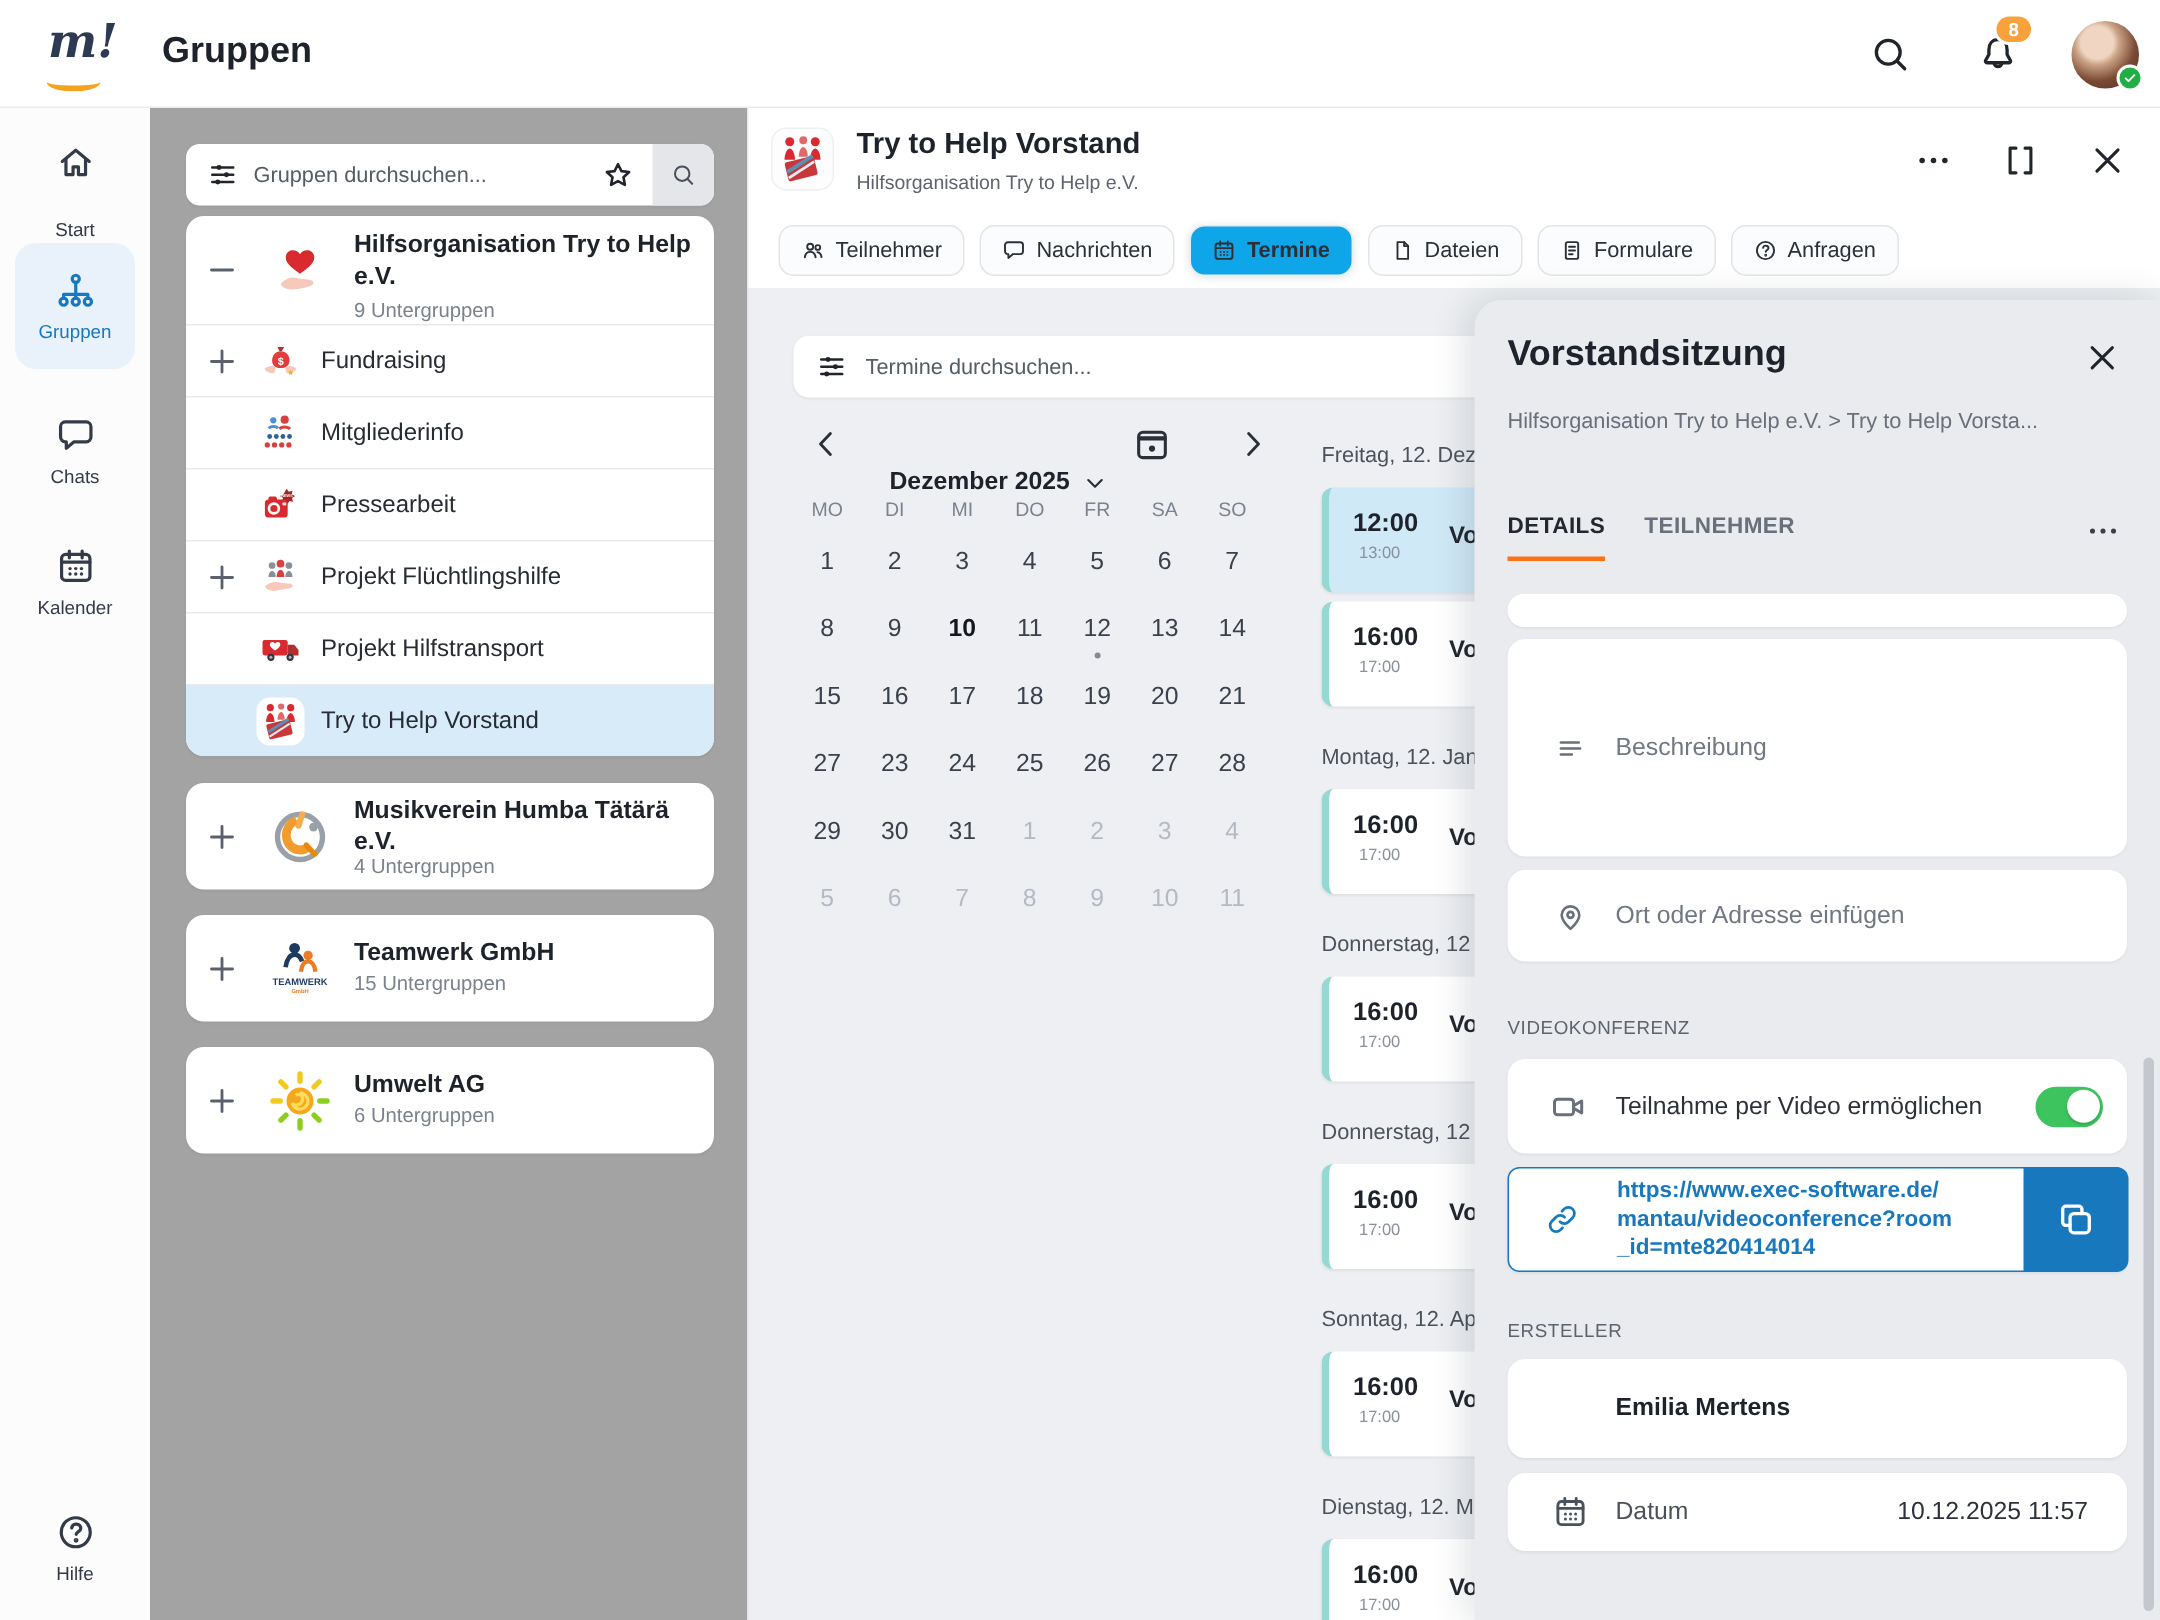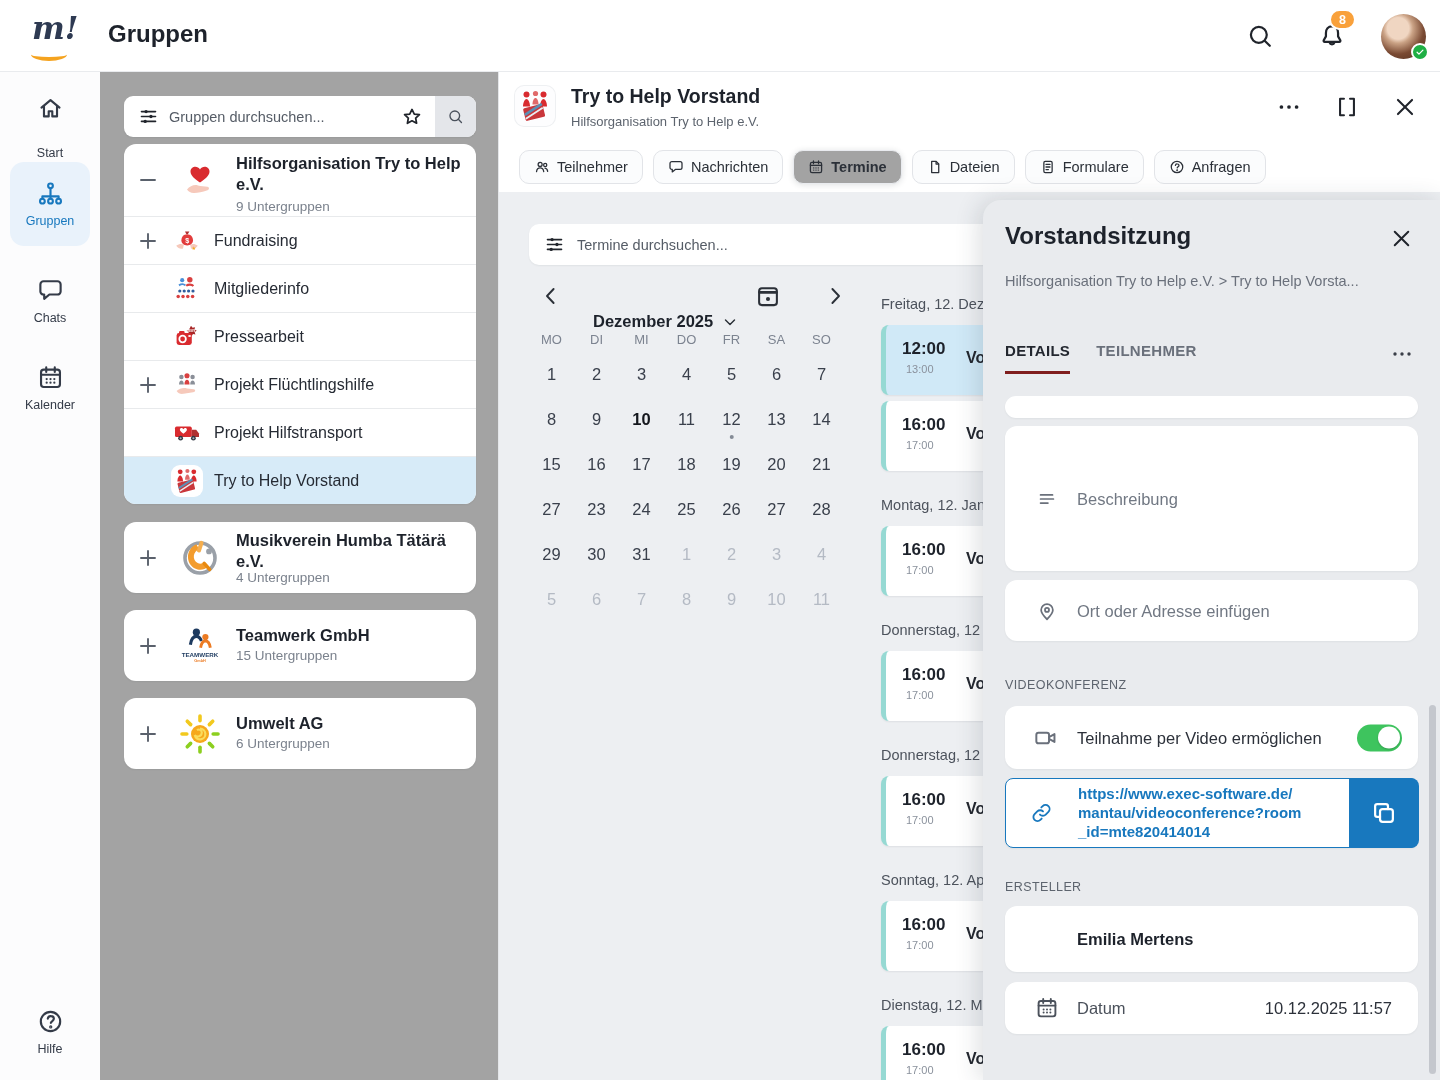--- a/index.html
+++ b/index.html
@@ -61,21 +61,21 @@
   .main { position:absolute; left:498px; top:72px; right:0; bottom:0; background:#edeff2; border-left:1px solid #e4e6e9; z-index:10; }
   .main-header { position:absolute; left:0; top:0; right:0; height:120px; background:#fff; }
   .mh-icon { position:absolute; left:16px; top:14px; width:40px; height:40px; border-radius:9px; overflow:hidden; background:#fdfdfe; box-shadow:0 0 0 1px #eef0f2; }
   .mh-title { position:absolute; left:72px; top:13px; font-size:19.5px; font-weight:700; color:#1d222b; }
   .mh-sub { position:absolute; left:72px; top:42px; font-size:13px; color:#5d646e; }
   .mh-actions { position:absolute; right:22px; top:22px; display:flex; gap:32px; }
   .mh-actions .ic { width:26px; height:26px; color:#20242b; cursor:pointer; }
   .tabs { position:absolute; left:20px; top:78px; display:flex; gap:10px; }
   .tab { height:34px; display:flex; align-items:center; gap:7px; padding:0 14px; border:1px solid #e2e4e8; border-radius:10px; background:#fbfcfd; font-size:14.5px; color:#2b3038; cursor:pointer; white-space:nowrap; }
   .tab .ic { width:16px; height:16px; color:#2b3038; }
-  .tab.active { background:#a3a3a3; font-weight:700; border-color:#e9ebef; box-shadow:0 1px 6px rgba(30,40,50,.14); }
+  .tab.active { background:#0ea5e9; font-weight:700; border-color:#e9ebef; box-shadow:0 1px 6px rgba(30,40,50,.14); }
 
   .m-search { position:absolute; left:30px; top:152px; width:616px; height:41px; background:#fff; border-radius:10px; box-shadow:0 1px 2px rgba(25,30,40,.06); display:flex; align-items:center; }
   .m-search .ic-sliders { width:21px; height:21px; margin-left:15px; color:#20242b; }
   .m-search input { flex:1; border:0; outline:0; font-size:14.5px; padding:0 12px; color:#3c4350; font-family:inherit; background:transparent; }
   .m-search input::placeholder { color:#555c66; }
 
   
   .cal { position:absolute; left:30px; top:208px; width:332px; }
   .cal-head { position:relative; height:34px; }
   .cal-nav { position:absolute; top:4px; width:24px; height:24px; color:#2b3038; cursor:pointer; }
@@ -101,21 +101,21 @@
   .ev-end { position:absolute; left:20px; top:38px; font-size:11px; color:#8a919c; }
   .ev-title { position:absolute; left:80px; top:24px; font-size:16px; font-weight:600; color:#23272f; white-space:nowrap; }
 
   
   .panel { position:absolute; left:983px; top:200px; right:0; bottom:0; background:#e9ebee; border-top-left-radius:18px; box-shadow:-4px 0 24px rgba(40,50,60,.16); z-index:50; }
   .p-title { position:absolute; left:22px; top:22px; font-size:24px; font-weight:700; color:#1d222b; }
   .p-close { position:absolute; right:26px; top:26px; width:25px; height:25px; color:#20242b; cursor:pointer; }
   .p-crumb { position:absolute; left:22px; top:73px; width:410px; font-size:14.5px; color:#6a707b; white-space:nowrap; overflow:hidden; }
   .p-tabs { position:absolute; left:22px; top:142px; display:flex; gap:26px; }
   .p-tab { font-size:15px; letter-spacing:.3px; color:#6a707b; font-weight:700; padding-bottom:12px; cursor:pointer; }
-  .p-tab.active { color:#23272f; border-bottom:3px solid #7f1d1d; }
+  .p-tab.active { color:#23272f; border-bottom:3px solid #f97316; }
   .p-dots { position:absolute; right:26px; top:142px; width:24px; height:24px; color:#3a3f48; cursor:pointer; }
   .p-card { position:absolute; left:22px; width:413px; background:#fff; border-radius:12px; box-shadow:0 1px 2px rgba(25,30,40,.05); }
   .sliver { top:196px; height:22px; }
   .card-desc { top:226px; height:145px; cursor:text; }
   .card-desc .ic, .card-loc .ic { position:absolute; left:31px; top:50%; transform:translateY(-50%); width:22px; height:22px; color:#6a707b; }
   .ph-text { position:absolute; left:72px; top:50%; transform:translateY(-50%); font-size:16.5px; color:#717883; }
   .card-loc { top:380px; height:61px; cursor:text; }
   .sec-label { position:absolute; left:22px; font-size:12.5px; font-weight:500; letter-spacing:.4px; color:#5d646e; }
   .lbl-video { top:478px; } .lbl-creator { top:680px; }
   .card-toggle { top:506px; height:63px; }

